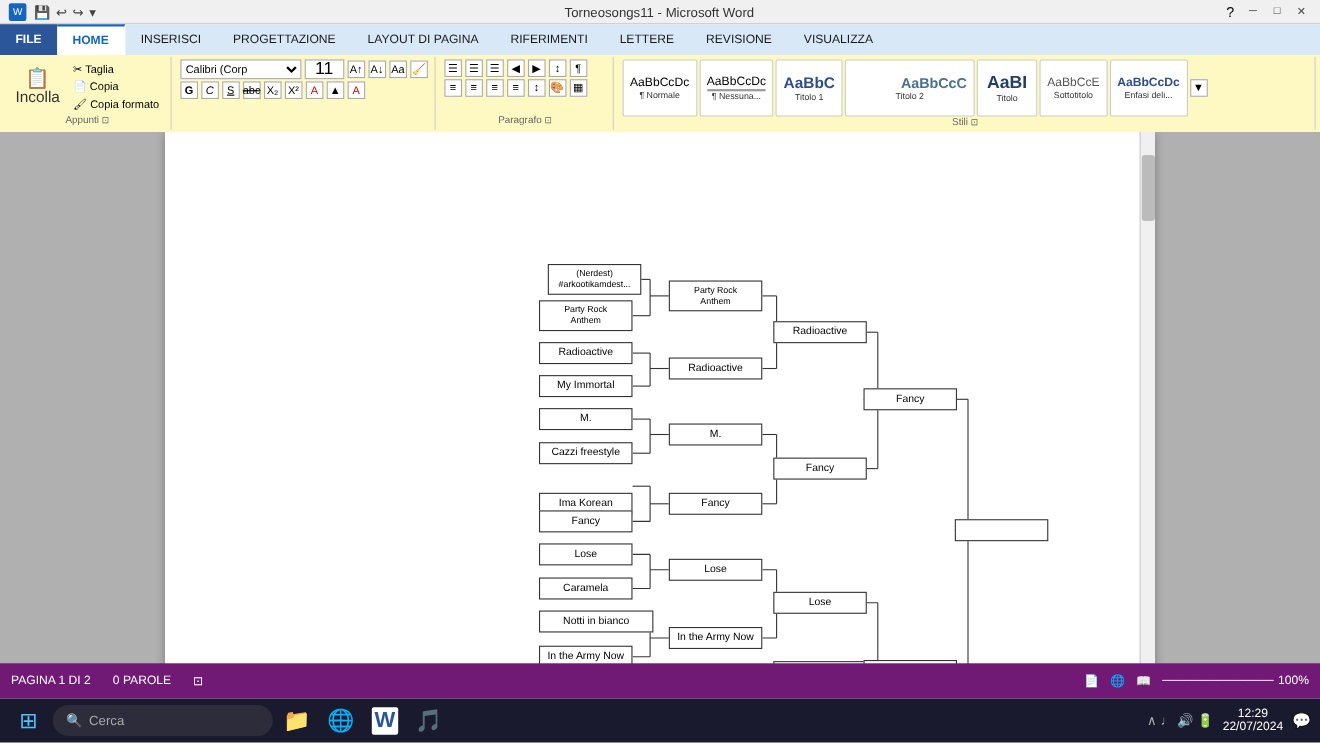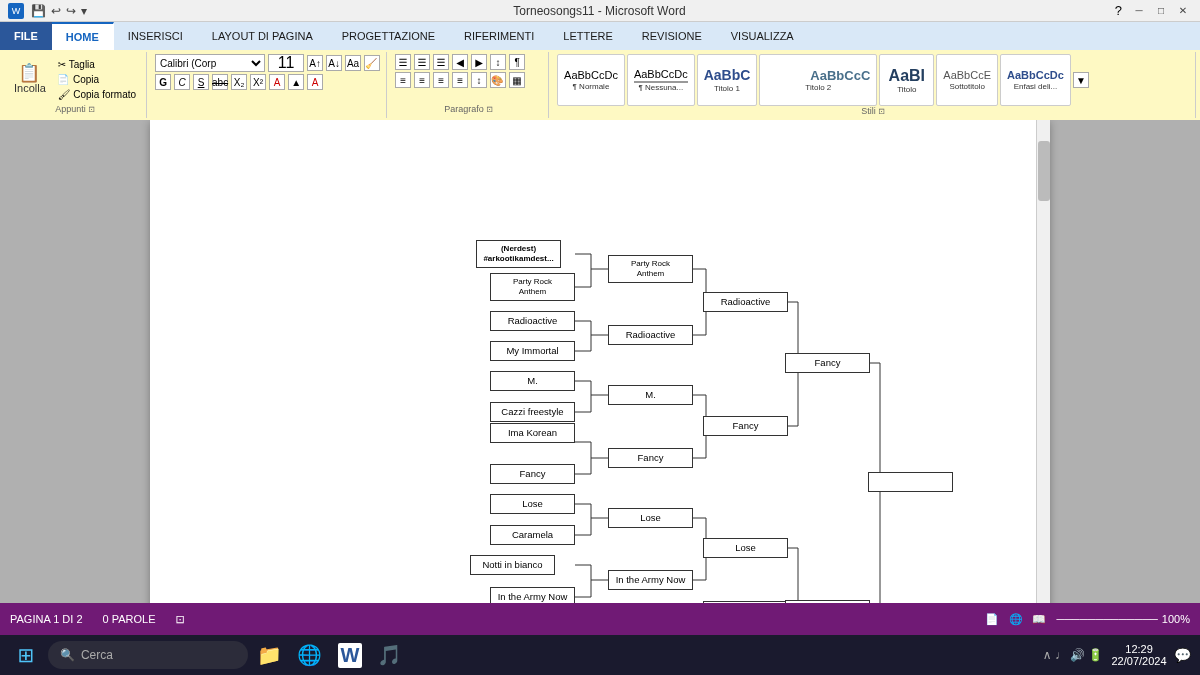--- a/index.html
+++ b/index.html
@@ -96,21 +96,21 @@
       flex-direction: column;
       align-items: center;
       justify-content: center;
       cursor: pointer;
       padding: 2px 4px;
       border-radius: 2px;
       font-size: 10px;
       min-width: 30px;
     }
     .ribbon-btn .icon { font-size: 18px; line-height: 1; }
-    .ribbon-btn .label { font-size: 11px; color: #333; }
+    .ribbon-btn .label { font-size: 14px; color: #333; }
     .font-row { display: flex; align-items: center; gap: 3px; }
     .font-select {
       width: 110px;
       height: 18px;
       font-size: 10px;
       border: 1px solid #aaa;
       background: white;
     }
     .font-size {
       width: 36px;
@@ -337,22 +337,22 @@
     <div class="win-btn">□</div>
     <div class="win-btn close">✕</div>
   </div>
 </div>
 
 <div class="ribbon">
   <div class="ribbon-tabs">
     <div class="ribbon-file">FILE</div>
     <div class="ribbon-tab active">HOME</div>
     <div class="ribbon-tab">INSERISCI</div>
+    <div class="ribbon-tab">PROGETTAZIONE</div>
     <div class="ribbon-tab">LAYOUT DI PAGINA</div>
-    <div class="ribbon-tab">PROGETTAZIONE</div>
     <div class="ribbon-tab">RIFERIMENTI</div>
     <div class="ribbon-tab">LETTERE</div>
     <div class="ribbon-tab">REVISIONE</div>
     <div class="ribbon-tab">VISUALIZZA</div>
   </div>
 
   <div class="ribbon-content">
 
     <div class="ribbon-group">
       <div class="ribbon-group-content">
@@ -532,31 +532,31 @@
       <line x1="638" y1="491" x2="648" y2="491" stroke="#333" stroke-width="1"></line>
       <line x1="648" y1="428" x2="648" y2="491" stroke="#333" stroke-width="1"></line>
       <line x1="648" y1="490" x2="635" y2="490" stroke="#333" stroke-width="1"></line>
 
       <line x1="720" y1="243" x2="730" y2="243" stroke="#333" stroke-width="1"></line>
       <line x1="720" y1="490" x2="730" y2="490" stroke="#333" stroke-width="1"></line>
       <line x1="730" y1="243" x2="730" y2="490" stroke="#333" stroke-width="1"></line>
       <line x1="730" y1="362" x2="718" y2="362" stroke="#333" stroke-width="1"></line>
     </svg>
 
-    <div class="bracket-box" style="left:326px;top:120px;width:85px;height:28px;font-size:8px;font-weight:bold;">(Nerdest)<br>#arkootikamdest...</div>
+    <div class="bracket-box" style="left:348px;top:120px;width:85px;height:28px;font-size:8px;">(Nerdest)<br>#arkootikamdest...</div>
     <div class="bracket-box" style="left:340px;top:153px;width:85px;height:28px;font-size:8px;">Party Rock<br>Anthem</div>
     <div class="bracket-box" style="left:340px;top:191px;width:85px;height:20px;">Radioactive</div>
     <div class="bracket-box" style="left:340px;top:221px;width:85px;height:20px;">My Immortal</div>
     <div class="bracket-box" style="left:340px;top:251px;width:85px;height:20px;">M.</div>
     <div class="bracket-box" style="left:340px;top:282px;width:85px;height:20px;">Cazzi freestyle</div>
-    <div class="bracket-box" style="left:340px;top:303px;width:85px;height:20px;">Ima Korean</div>
+    <div class="bracket-box" style="left:340px;top:328px;width:85px;height:20px;">Ima Korean</div>
     <div class="bracket-box" style="left:340px;top:344px;width:85px;height:20px;">Fancy</div>
     <div class="bracket-box" style="left:340px;top:374px;width:85px;height:20px;">Lose</div>
     <div class="bracket-box" style="left:340px;top:405px;width:85px;height:20px;">Caramela</div>
-    <div class="bracket-box" style="left:320px;top:435px;width:85px;height:20px;">Notti in bianco</div>
+    <div class="bracket-box" style="left:340px;top:435px;width:104px;height:20px;">Notti in bianco</div>
     <div class="bracket-box" style="left:340px;top:467px;width:85px;height:20px;">In the Army Now</div>
     <div class="bracket-box" style="left:340px;top:492px;width:85px;height:28px;font-size:8px;">Nothing Stays the<br>Same</div>
 
     <div class="bracket-box" style="left:458px;top:135px;width:85px;height:28px;font-size:8px;">Party Rock<br>Anthem</div>
     <div class="bracket-box" style="left:458px;top:205px;width:85px;height:20px;">Radioactive</div>
     <div class="bracket-box" style="left:458px;top:265px;width:85px;height:20px;">M.</div>
     <div class="bracket-box" style="left:458px;top:328px;width:85px;height:20px;">Fancy</div>
     <div class="bracket-box" style="left:458px;top:388px;width:85px;height:20px;">Lose</div>
     <div class="bracket-box" style="left:458px;top:450px;width:85px;height:20px;">In the Army Now</div>
 

